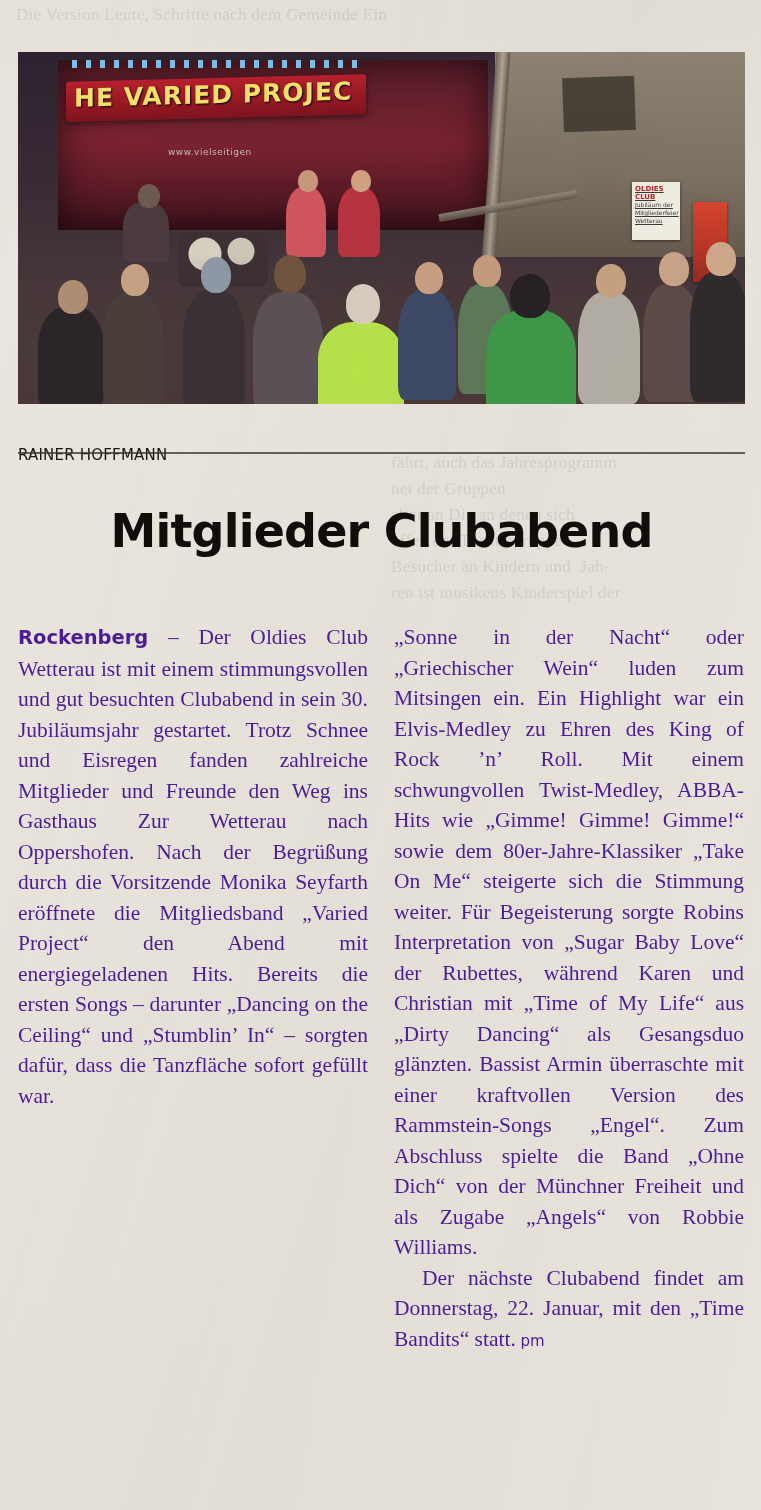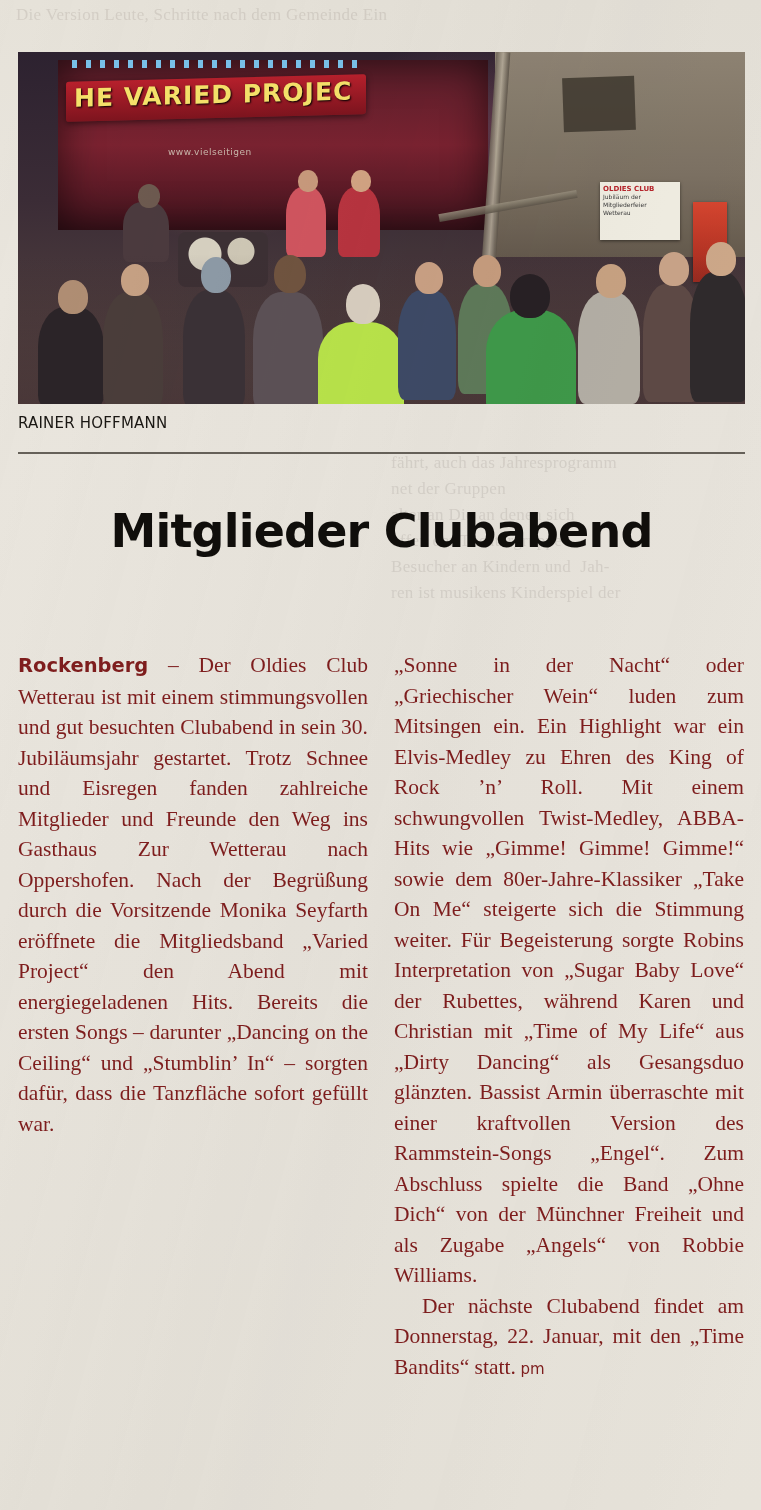--- a/index.html
+++ b/index.html
@@ -121,29 +121,30 @@
   }
   .wall-right {
     position: absolute;
     right: 0; top: 0;
     width: 250px; height: 205px;
     background: linear-gradient(180deg,#8f8474 0%, #7d7263 60%, #655a4d 100%);
   }
   .poster {
     position: absolute;
     right: 65px; top: 130px;
-    width: 80px; height: 58px;
+    width: 48px; height: 58px;
     background: #f2efe4;
     box-shadow: 0 1px 3px rgba(0,0,0,0.5);
     font-family: "DejaVu Sans", sans-serif;
     font-size: 6px;
     color: #3b3b3b;
     padding: 3px;
     box-sizing: border-box;
     line-height: 8px;
+    text-decoration: underline;
   }
   .poster .p-logo {
     color: #b8252c;
     font-weight: bold;
     font-size: 7px;
   }
   .poster-2 {
     position: absolute;
     right: 18px; top: 150px;
     width: 34px; height: 80px;
@@ -186,20 +187,21 @@
     font-family: "DejaVu Sans", sans-serif;
     font-size: 20px;
     color: #15120f;
     letter-spacing: -0.2px;
   }
   .credit {
     font-family: "DejaVu Sans", sans-serif;
     font-size: 15px;
     color: #1a1713;
     letter-spacing: 0.2px;
+    margin-top: 32px;
   }
   .rule {
     position: absolute;
     left: 18px;
     top: 452px;
     width: 727px;
     height: 2px;
     background: #3a342c;
     opacity: 0.75;
   }
@@ -226,25 +228,24 @@
     top: 622px;
     width: 727px;
     display: flex;
     gap: 26px;
   }
   .col {
     width: 350px;
     font-family: "Liberation Serif", serif;
     font-size: 21.5px;
     line-height: 30.5px;
-    color: #7f1d1d;
+    color: #4c1d95;
     text-align: justify;
     text-justify: inter-word;
     hyphens: manual;
-    margin-top: 28px;
   }
   .col p {
     margin: 0;
   }
   .col p + p {
     text-indent: 1.3em;
   }
   .kicker {
     font-family: "DejaVu Sans", sans-serif;
     font-weight: bold;

